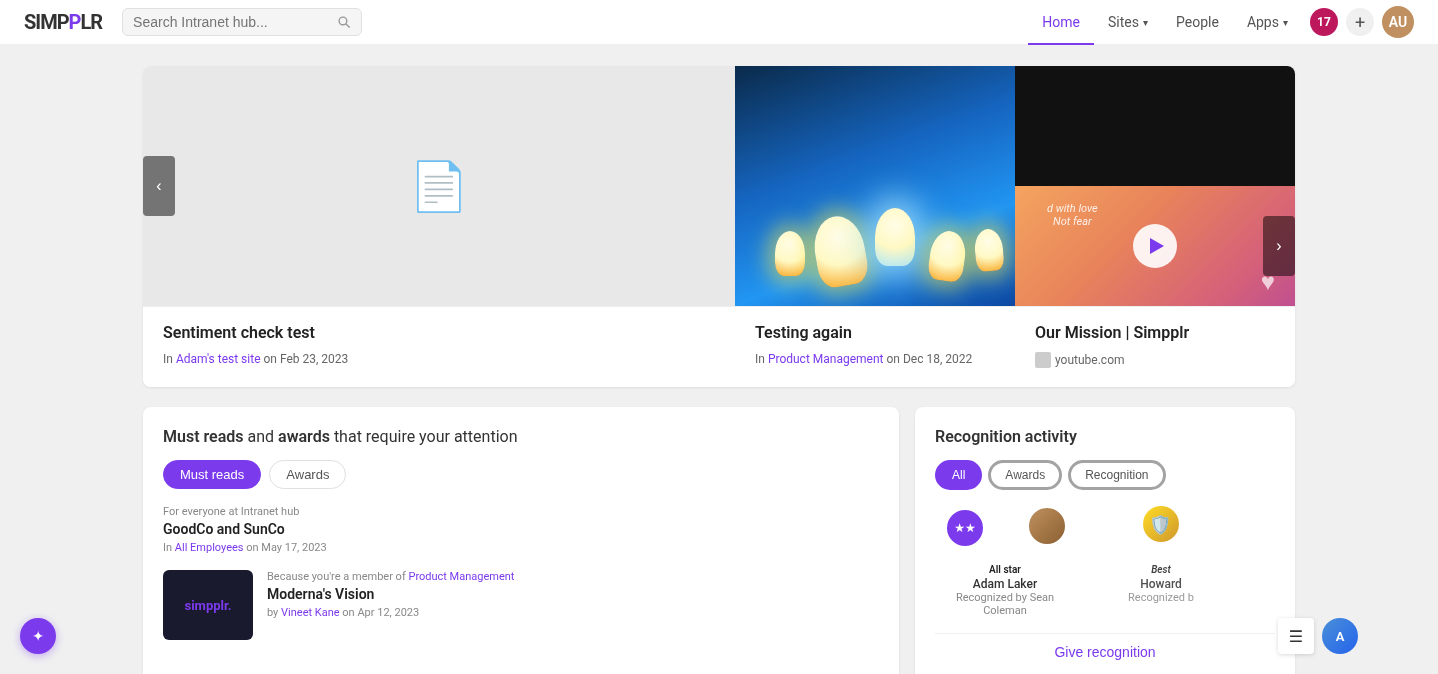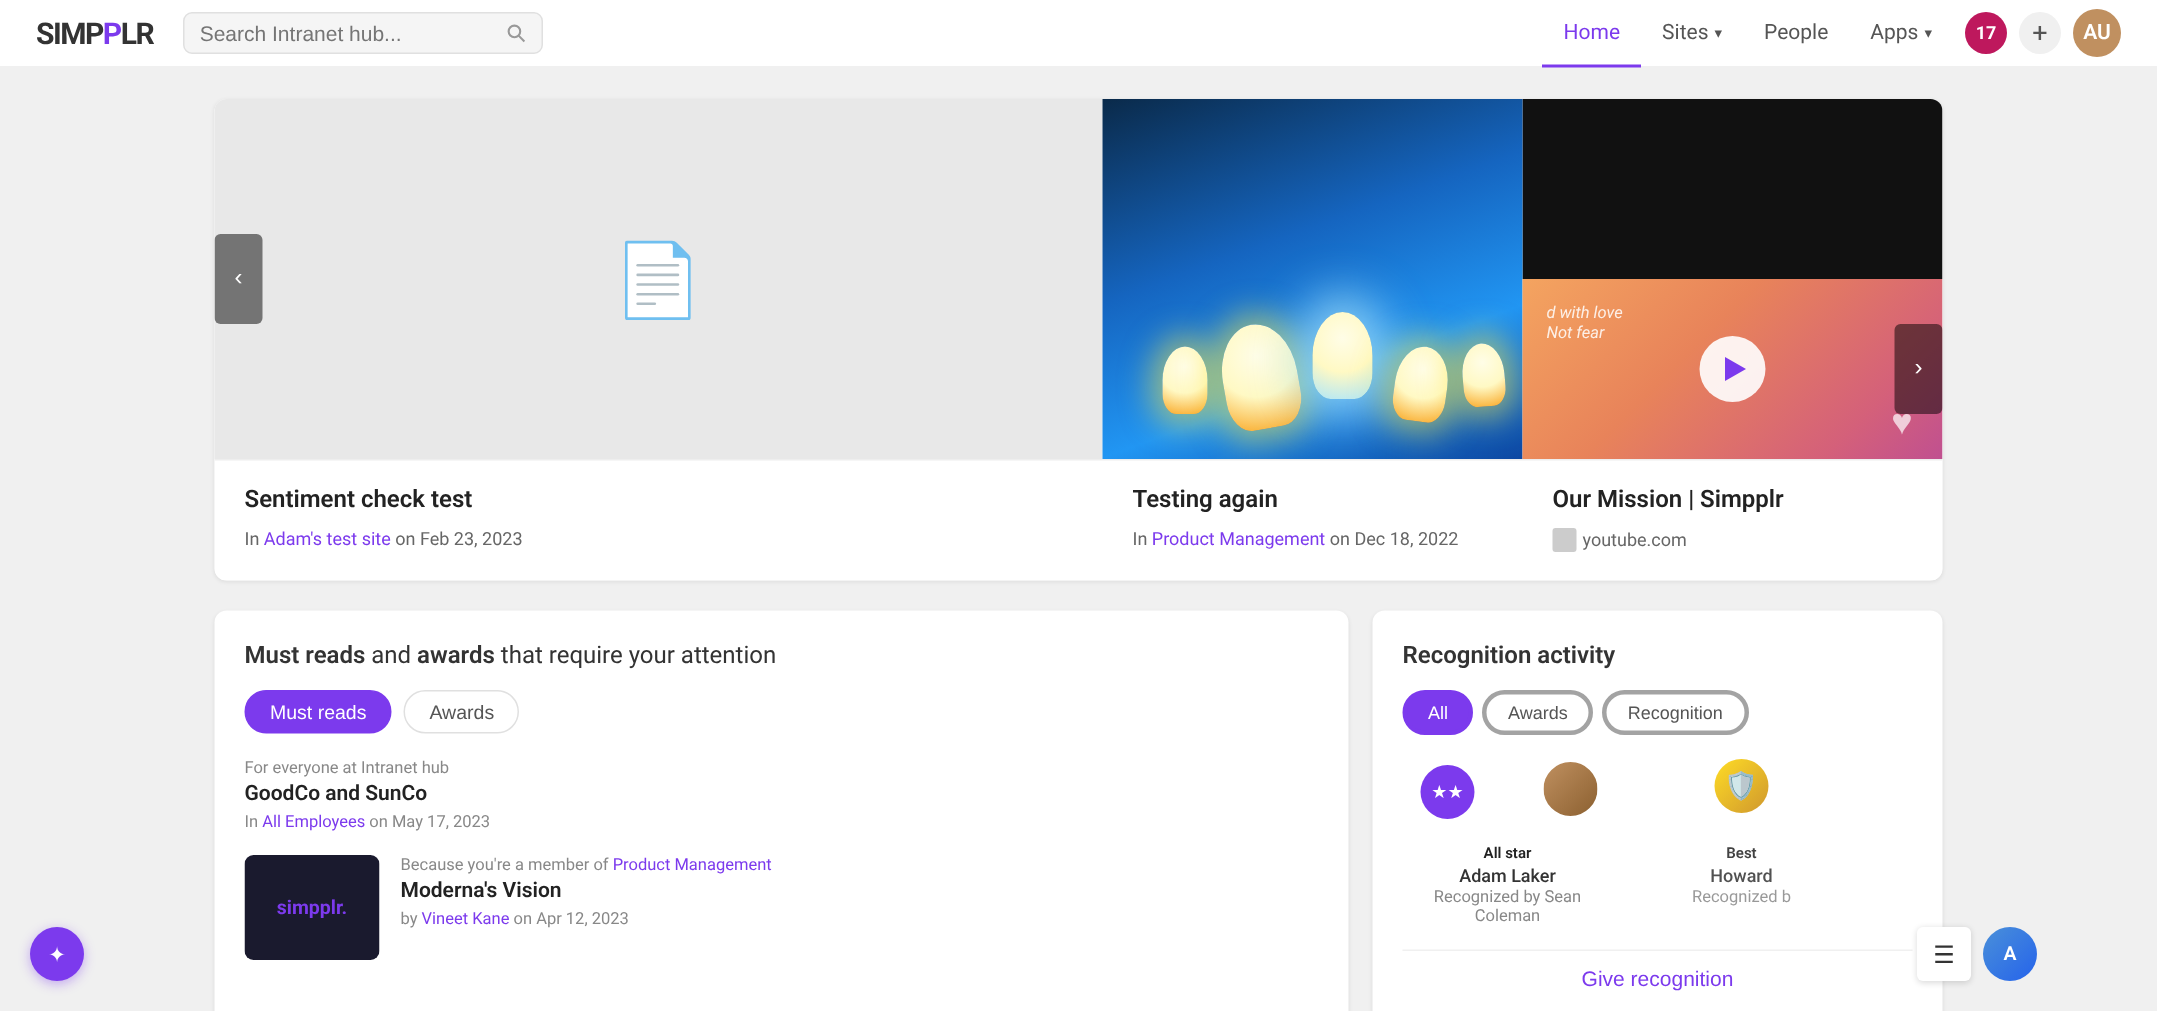--- a/index.html
+++ b/index.html
@@ -89,22 +89,22 @@
       width: 100%; height: 120px;
       background: linear-gradient(135deg, #f4a460 0%, #e8835a 40%, #d4607a 80%, #c05090 100%);
       display: flex; align-items: center; justify-content: center;
       position: relative;
     }
     .heart-deco {
       position: absolute; right: 20px; bottom: 10px;
       font-size: 24px; color: rgba(255,255,255,0.7);
     }
     .love-text {
-      position: absolute; left: 16px; top: 16px;
-      font-size: 11px; color: rgba(255,255,255,0.85); font-style: italic;
+      position: absolute; left: 32px; top: 16px;
+      font-size: 11px; color: rgba(255,255,255,0.85); font-style: italic; text-align: center;
     }
 
     
     .cards-row {
       display: grid; grid-template-columns: 1fr 280px 280px;
       gap: 0; background: #fff; border-top: 1px solid #eee;
     }
     .card-info { padding: 16px 20px; }
     .card-info h3 { font-size: 16px; font-weight: 600; margin-bottom: 10px; color: #222; }
     .card-meta { font-size: 12px; color: #666; }
@@ -390,21 +390,21 @@
           <p class="rec-person">Adam Laker</p>
           <p class="rec-recognized">Recognized by Sean Coleman</p>
         </div>
 
         <div class="recognition-item" style="opacity:0.85;">
           <div class="rec-avatars">
             <div class="rec-badge-gold">
               <span style="font-size:18px;">🛡️</span>
             </div>
           </div>
-          <p class="rec-award-name" style="margin-top:8px;">Best</p>
+          <p class="rec-award-name" style="margin-top:8px;font-style:italic;">Best</p>
           <p class="rec-person">Howard</p>
           <p class="rec-recognized">Recognized b</p>
         </div>
       </div>
 
       <button class="give-recognition">Give recognition</button>
     </div>
   </div>
 </div>
 

